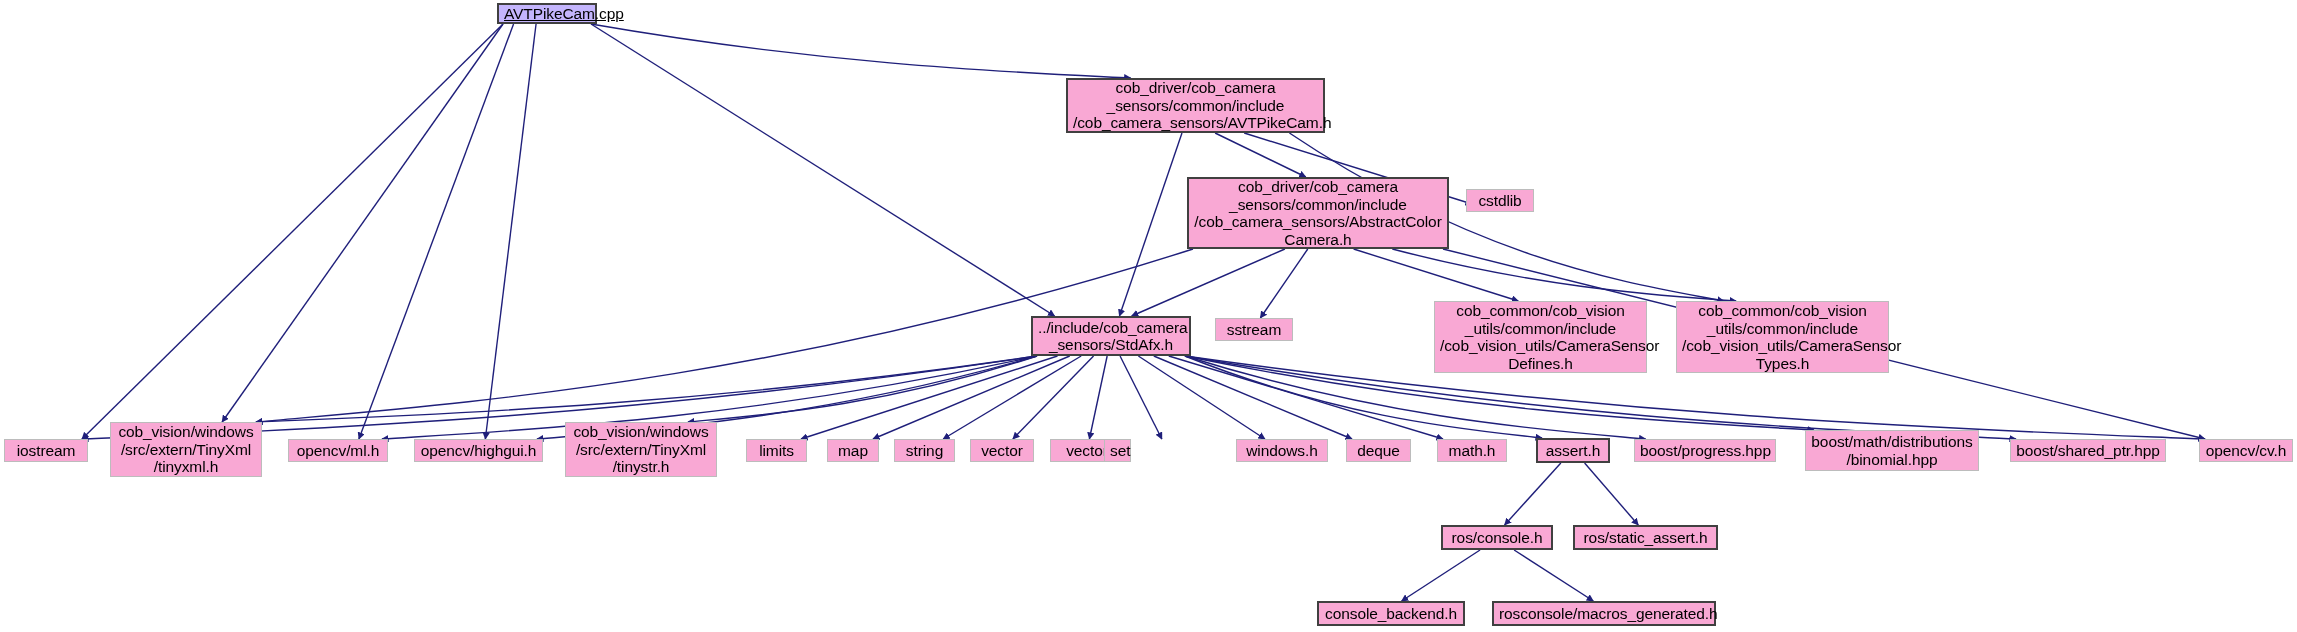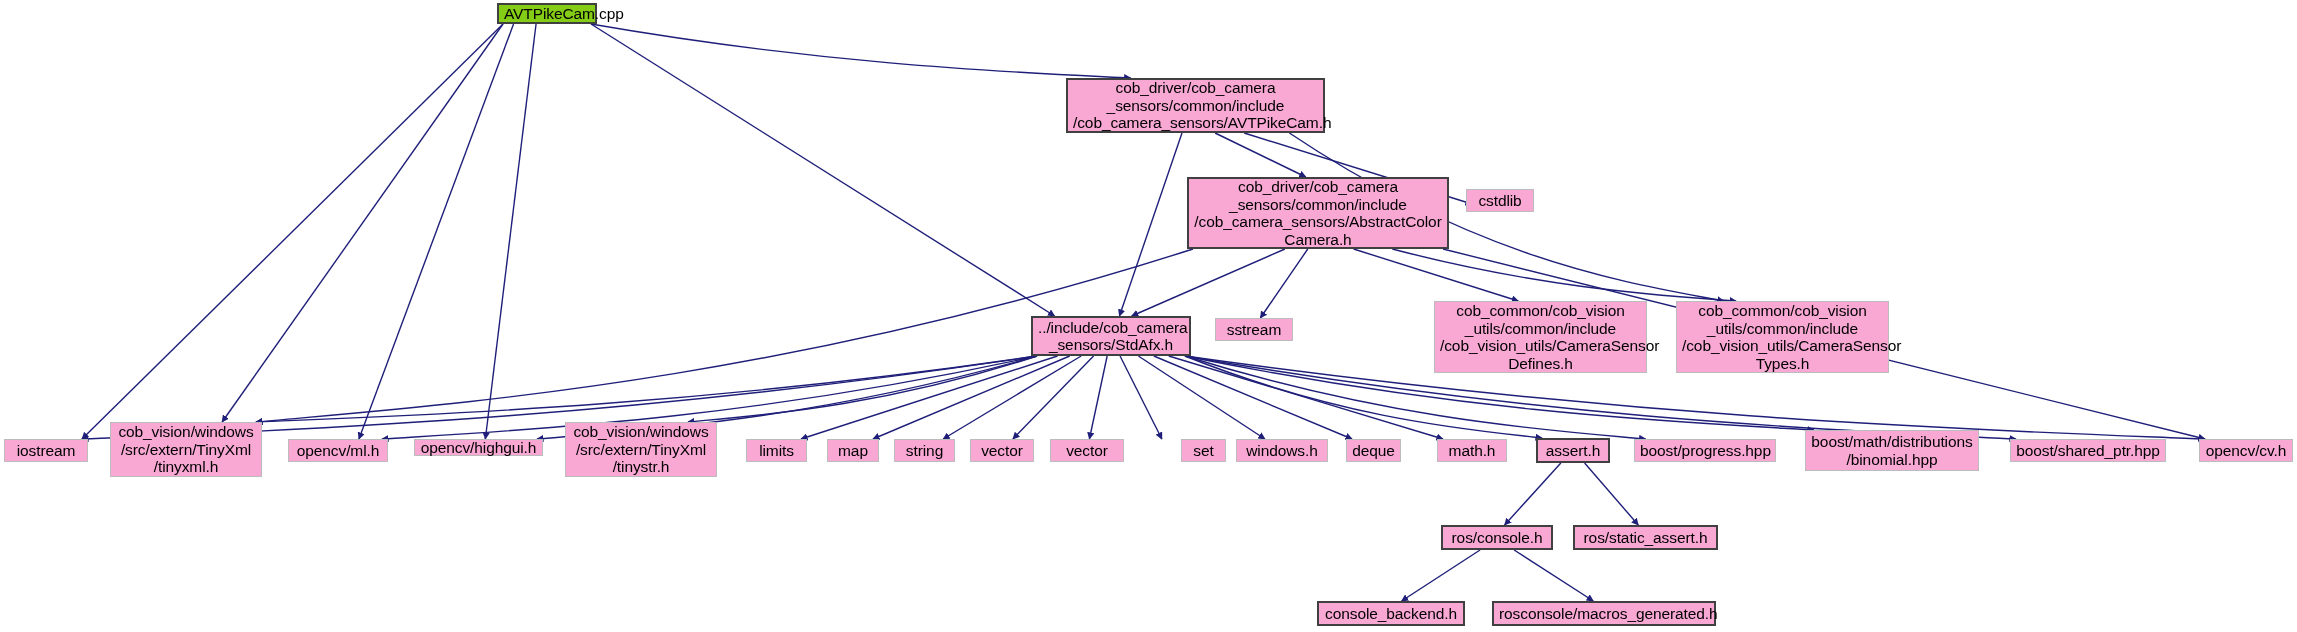--- a/index.html
+++ b/index.html
@@ -37,22 +37,23 @@
     background: #f9a8d4;
     border: 1px solid #bcbcbc;
     white-space: pre-line;
     padding: 1px 5px;
     letter-spacing: -0.1px;
   }
   .node.bold {
     border: 2px solid #404040;
   }
   .node.root {
-    background: #84cc16;
+    background: #c4b5fd;
     border: 2px solid #404040;
+    text-decoration: underline;
   }
   .node span {
     display: block;
     width: 100%;
   }
 </style>
 </head>
 <body>
 
 <div id="graph">
@@ -123,32 +124,32 @@
 Defines.h</span></div>
       <div class="node" style="left: 1676px; top: 301px; width: 213px; height: 72px;"><span>cob_common/cob_vision
 _utils/common/include
 /cob_vision_utils/CameraSensor
 Types.h</span></div>
       <div class="node" style="left: 4px; top: 439px; width: 84px; height: 23px;"><span>iostream</span></div>
       <div class="node" style="left: 110px; top: 422px; width: 152px; height: 55px;"><span>cob_vision/windows
 /src/extern/TinyXml
 /tinyxml.h</span></div>
       <div class="node" style="left: 288px; top: 439px; width: 100px; height: 23px;"><span>opencv/ml.h</span></div>
-      <div class="node" style="left: 414px; top: 439px; width: 129px; height: 17px;"><span>opencv/highgui.h</span></div>
+      <div class="node" style="left: 414px; top: 439px; width: 129px; height: 23px;"><span>opencv/highgui.h</span></div>
       <div class="node" style="left: 565px; top: 422px; width: 152px; height: 55px;"><span>cob_vision/windows
 /src/extern/TinyXml
 /tinystr.h</span></div>
       <div class="node" style="left: 746px; top: 439px; width: 61px; height: 23px;"><span>limits</span></div>
       <div class="node" style="left: 827px; top: 439px; width: 52px; height: 23px;"><span>map</span></div>
       <div class="node" style="left: 894px; top: 439px; width: 61px; height: 23px;"><span>string</span></div>
       <div class="node" style="left: 970px; top: 439px; width: 64px; height: 23px;"><span>vector</span></div>
       <div class="node" style="left: 1050px; top: 439px; width: 74px; height: 23px;"><span>vector</span></div>
-      <div class="node" style="left: 1181px; top: 439px; width: 45px; height: 23px;"><span>set</span></div>
+      <div class="node" style="left: 1104px; top: 439px; width: 27px; height: 23px;"><span>set</span></div>
       <div class="node" style="left: 1236px; top: 439px; width: 92px; height: 23px;"><span>windows.h</span></div>
-      <div class="node" style="left: 1346px; top: 439px; width: 55px; height: 23px;"><span>deque</span></div>
+      <div class="node" style="left: 1346px; top: 439px; width: 65px; height: 23px;"><span>deque</span></div>
       <div class="node" style="left: 1437px; top: 439px; width: 70px; height: 23px;"><span>math.h</span></div>
       <div class="node bold" style="left: 1536px; top: 438px; width: 74px; height: 25px; align-items: center;"><span>assert.h</span></div>
       <div class="node" style="left: 1634px; top: 439px; width: 142px; height: 23px;"><span>boost/progress.hpp</span></div>
       <div class="node" style="left: 1805px; top: 430px; width: 174px; height: 41px;"><span>boost/math/distributions
 /binomial.hpp</span></div>
       <div class="node" style="left: 2010px; top: 439px; width: 156px; height: 23px;"><span>boost/shared_ptr.hpp</span></div>
       <div class="node" style="left: 2199px; top: 439px; width: 94px; height: 23px;"><span>opencv/cv.h</span></div>
       <div class="node bold" style="left: 1441px; top: 525px; width: 112px; height: 25px; justify-content: center;"><span>ros/console.h</span></div>
       <div class="node bold" style="left: 1573px; top: 525px; width: 145px; height: 25px;"><span>ros/static_assert.h</span></div>
       <div class="node bold" style="left: 1317px; top: 601px; width: 148px; height: 25px;"><span>console_backend.h</span></div>

